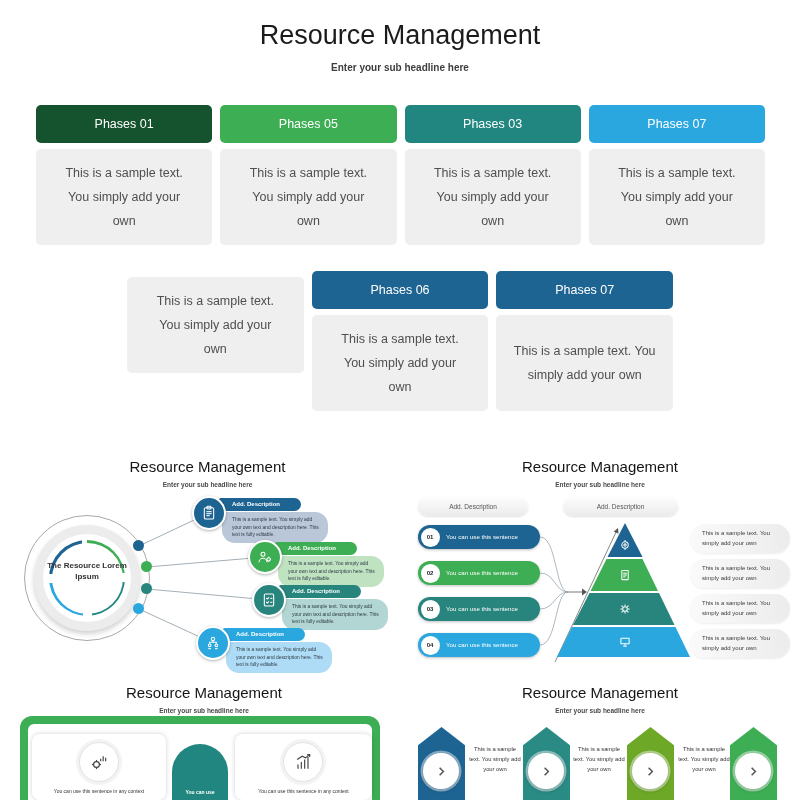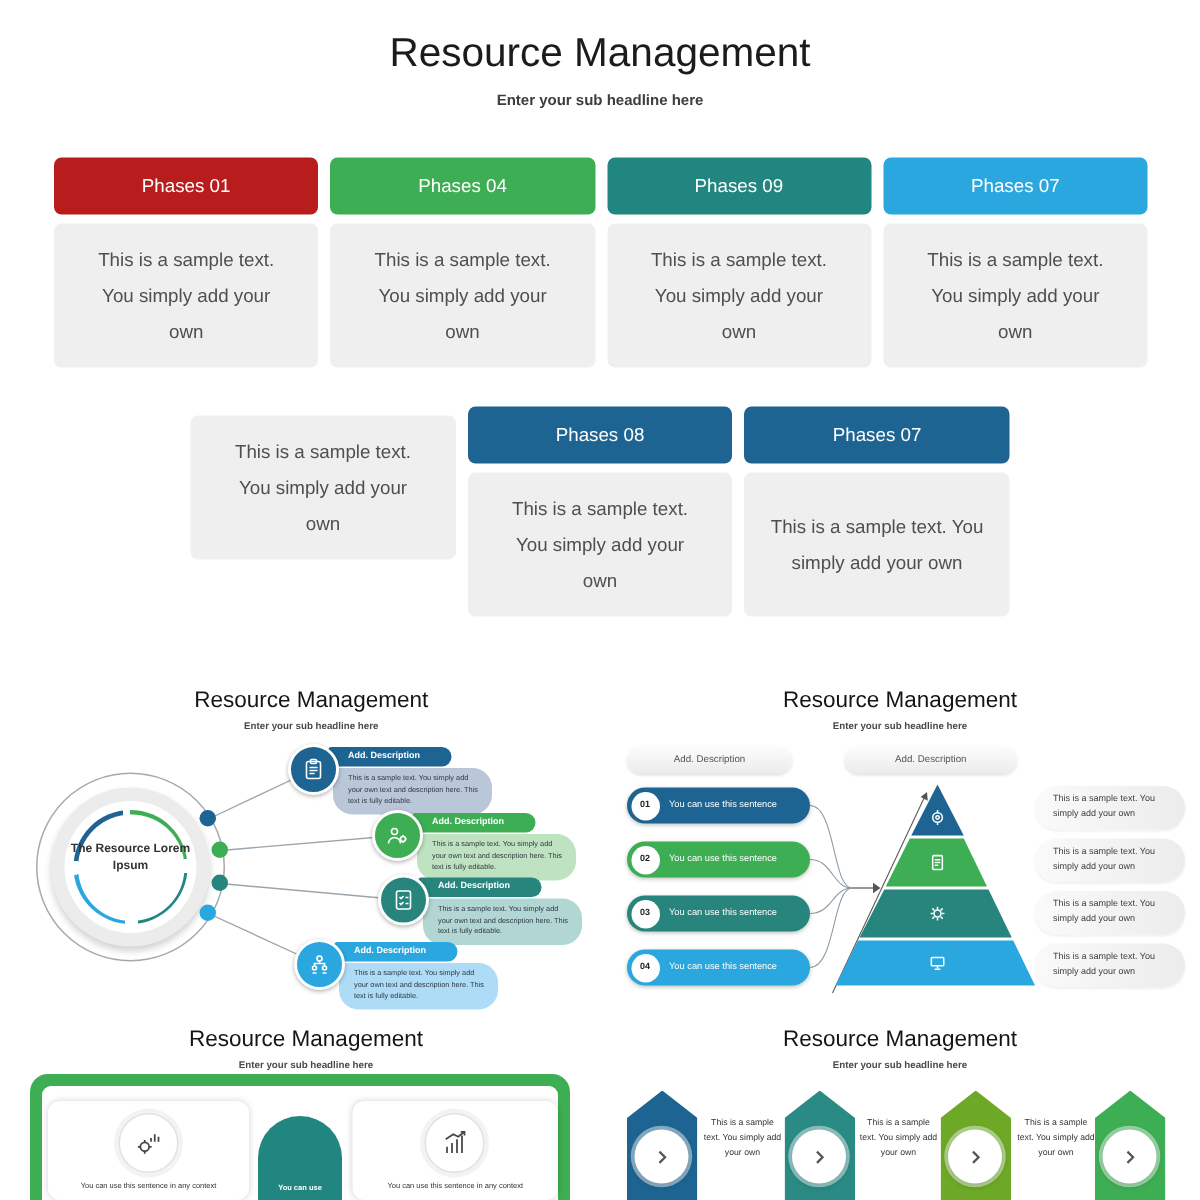--- a/index.html
+++ b/index.html
@@ -104,43 +104,43 @@
 </head>
 <body>
 
 <div class="page">
 
   <div class="main-title">Resource Management</div>
   <div class="main-sub">Enter your sub headline here</div>
 
   <div class="prow prow1">
     <div class="pcard">
-      <div class="phead" style="background: #b91c1c; text-align: center;">Phases 01</div>
-      <div class="pbody">This is a sample text. You simply add your own</div>
-    </div>
-    <div class="pcard">
-      <div class="phead" style="background: rgb(62, 174, 84);">Phases 04</div>
-      <div class="pbody">This is a sample text. You simply add your own</div>
-    </div>
-    <div class="pcard">
-      <div class="phead" style="background: rgb(33, 134, 127);">Phases 09</div>
+      <div class="phead" style="background: #14532d; text-align: center;">Phases 01</div>
+      <div class="pbody">This is a sample text. You simply add your own</div>
+    </div>
+    <div class="pcard">
+      <div class="phead" style="background: rgb(62, 174, 84);">Phases 05</div>
+      <div class="pbody">This is a sample text. You simply add your own</div>
+    </div>
+    <div class="pcard">
+      <div class="phead" style="background: rgb(33, 134, 127);">Phases 03</div>
       <div class="pbody">This is a sample text. You simply add your own</div>
     </div>
     <div class="pcard">
       <div class="phead" style="background: rgb(43, 167, 223);">Phases 07</div>
       <div class="pbody">This is a sample text. You simply add your own</div>
     </div>
   </div>
 
   <div class="prow prow2">
     <div class="pcard">
       <div class="pbody">This is a sample text. You simply add your own</div>
     </div>
     <div class="pcard">
-      <div class="phead" style="background: rgb(30, 100, 146);">Phases 08</div>
+      <div class="phead" style="background: rgb(30, 100, 146);">Phases 06</div>
       <div class="pbody">This is a sample text. You simply add your own</div>
     </div>
     <div class="pcard">
       <div class="phead" style="background: rgb(30, 100, 146);">Phases 07</div>
       <div class="pbody wide">This is a sample text. You simply add your own</div>
     </div>
   </div>
 
   <div class="thumb t1">
     <div class="t-title" style="top:3px">Resource Management</div>

